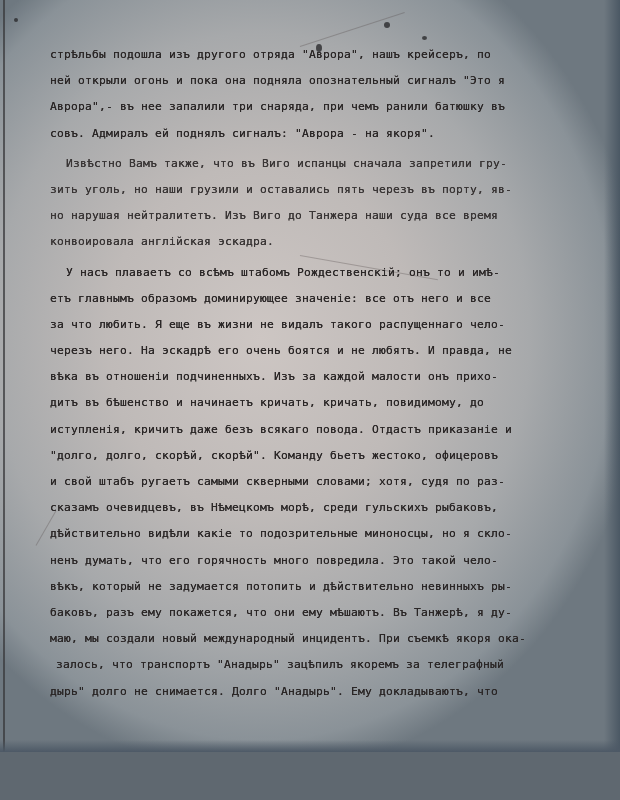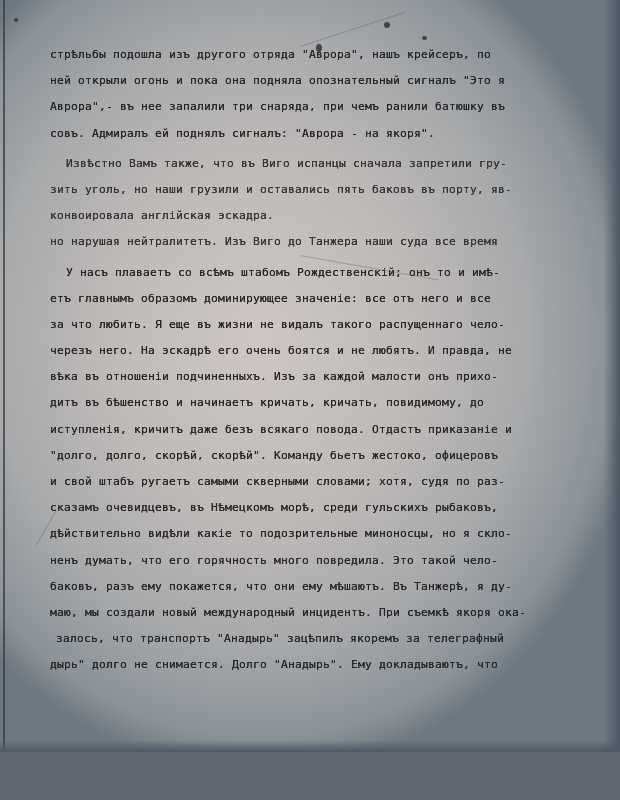--- a/index.html
+++ b/index.html
@@ -68,36 +68,37 @@
   <div class="scratch" style="left:300px;top:255px;width:140px;transform:rotate(10deg);"></div>
   <div class="scratch" style="left:36px;top:545px;width:40px;transform:rotate(-60deg);"></div>
 
   <div class="text-block">
     <div class="line">стрѣльбы подошла изъ другого отряда "Аврора", нашъ крейсеръ, по</div>
     <div class="line">ней открыли огонь и пока она подняла опознательный сигналъ "Это я</div>
     <div class="line">Аврора",- въ нее запалили три снаряда, при чемъ ранили батюшку въ</div>
     <div class="line">совъ. Адмиралъ ей поднялъ сигналъ: "Аврора - на якоря".</div>
 
     <div class="line indent gap-before soft">Извѣстно Вамъ также, что въ Виго испанцы сначала запретили гру-</div>
-    <div class="line soft">зить уголь, но наши грузили и оставались пять баковъ въ порту, яв-</div>
+    <div class="line soft">зить уголь, но наши грузили и оставались пять черезъ въ порту, яв-</div>
+    <div class="line soft">но нарушая нейтралитетъ. Изъ Виго до Танжера наши суда все время</div>
     <div class="line soft">конвоировала англiйская эскадра.</div>
-    <div class="line soft">но нарушая нейтралитетъ. Изъ Виго до Танжера наши суда все время</div>
 
     <div class="line indent gap-before">У насъ плаваетъ со всѣмъ штабомъ Рождественскiй; онъ то и имѣ-</div>
     <div class="line">етъ главнымъ образомъ доминирующее значенiе: все отъ него и все</div>
     <div class="line">за что любить. Я еще въ жизни не видалъ такого распущеннаго чело-</div>
     <div class="line">черезъ него. На эскадрѣ его очень боятся и не любятъ. И правда, не</div>
     <div class="line">вѣка въ отношенiи подчиненныхъ. Изъ за каждой малости онъ прихо-</div>
     <div class="line">дитъ въ бѣшенство и начинаетъ кричать, кричать, повидимому, до</div>
     <div class="line">иступленiя, кричитъ даже безъ всякаго повода. Отдастъ приказанiе и</div>
     <div class="line">"долго, долго, скорѣй, скорѣй". Команду бьетъ жестоко, офицеровъ</div>
     <div class="line">и свой штабъ ругаетъ самыми скверными словами; хотя, судя по раз-</div>
     <div class="line">сказамъ очевидцевъ, въ Нѣмецкомъ морѣ, среди гульскихъ рыбаковъ,</div>
     <div class="line">дѣйствительно видѣли какiе то подозрительные миноносцы, но я скло-</div>
     <div class="line">ненъ думать, что его горячность много повредила. Это такой чело-</div>
+    <div class="line">вѣкъ, который не задумается потопить и дѣйствительно невинныхъ ры-</div>
     <div class="line">баковъ, разъ ему покажется, что они ему мѣшаютъ. Въ Танжерѣ, я ду-</div>
     <div class="line">маю, мы создали новый международный инцидентъ. При съемкѣ якоря ока-</div>
     <div class="line indent" style="padding-left:6px">залось, что транспортъ "Анадырь" зацѣпилъ якоремъ за телеграфный</div>
     <div class="line">дырь" долго не снимается. Долго "Анадырь". Ему докладываютъ, что</div>
   </div>
 
   <div class="page-number">92</div>
 </div>
 
 </body></html>

